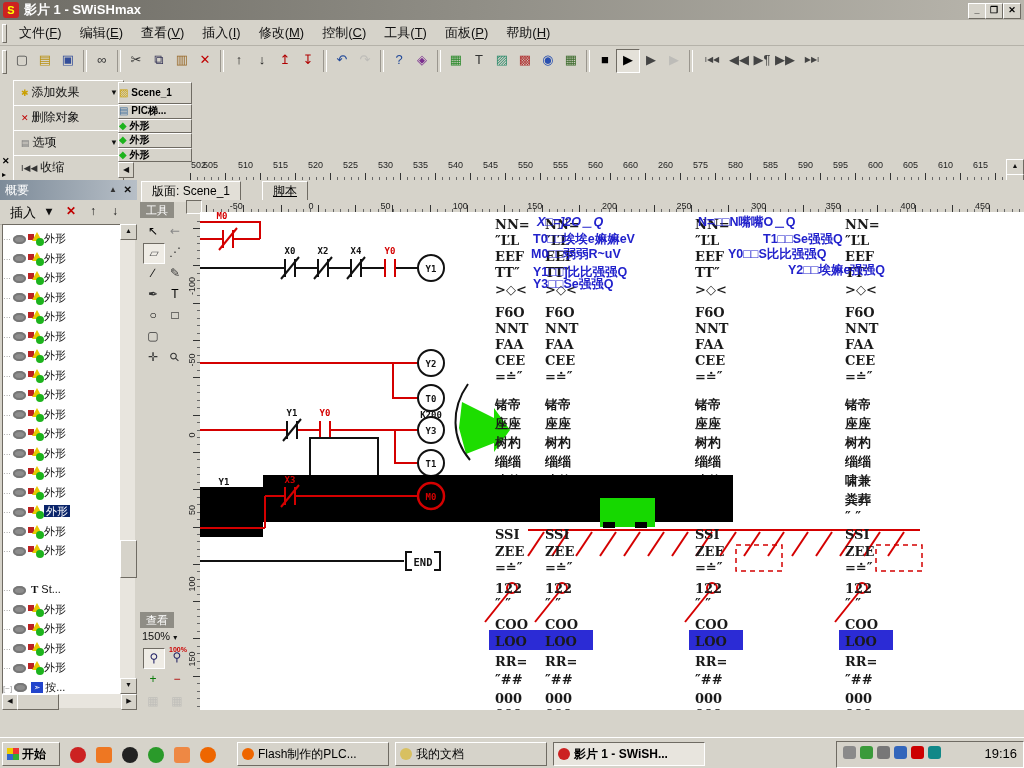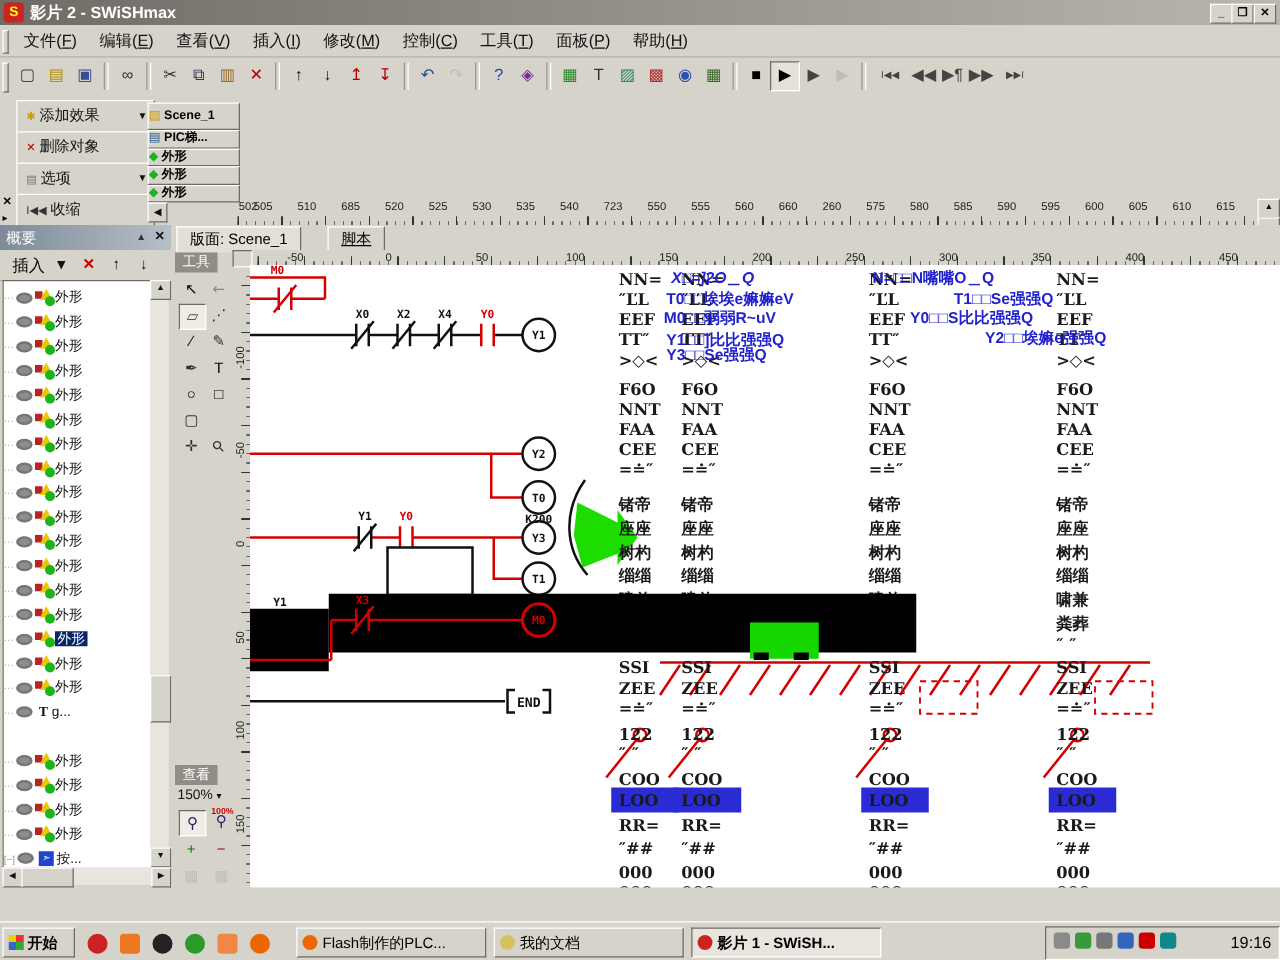--- a/index.html
+++ b/index.html
@@ -86,21 +86,21 @@
   .qlicon,.trayicon{top:9px;width:16px;height:16px;border-radius:3px;}
   .flag{display:inline-block;width:12px;height:12px;vertical-align:-2px;margin-right:3px;
     background:conic-gradient(#e33 0 25%,#3a3 0 50%,#36c 0 75%,#ec0 0);}
   svg text{font-family:"DejaVu Sans Mono","Liberation Mono",monospace;font-weight:bold;}
 </style>
 </head>
 <body>
 
 <div class="abs titlebar">
   <span class="abs titleicon">S</span>
-  <span class="abs" style="left:24px">影片 2 - SWiSHmax</span>
+  <span class="abs" style="left:24px">影片 1 - SWiSHmax</span>
   <span class="abs wbtn raised" style="right:38px">_</span>
   <span class="abs wbtn raised" style="right:21px">❐</span>
   <span class="abs wbtn raised" style="right:3px">✕</span>
 </div>
 
 <div class="abs menubar">
   <span class="abs grip" style="left:2px"></span>
   <span id="menu-items" class="abs" style="left:10px;top:0"><span class="menu-item">文件(<u>F</u>)</span><span class="menu-item">编辑(<u>E</u>)</span><span class="menu-item">查看(<u>V</u>)</span><span class="menu-item">插入(<u>I</u>)</span><span class="menu-item">修改(<u>M</u>)</span><span class="menu-item">控制(<u>C</u>)</span><span class="menu-item">工具(<u>T</u>)</span><span class="menu-item">面板(<u>P</u>)</span><span class="menu-item">帮助(<u>H</u>)</span></span>
 </div>
 
@@ -150,27 +150,27 @@
 <div class="abs" id="timeline" style="left:0;top:77px;width:1024px;height:103px;border-bottom:1px solid #8a877f;">
   <div class="abs tl-strip">
     <span class="abs" style="left:2px;top:2px;font-size:9px;font-weight:bold">✕</span>
     <span class="abs" style="left:2px;top:16px;font-size:8px">▸</span>
     <span class="abs vtext" style="left:0;top:38px">时间轴</span>
   </div>
   <div class="abs frame-ruler" id="frame-ruler">
       <span class="ruler-lbl" style="left: 1px;">502</span>
       <span class="ruler-lbl" style="left: 13px;">505</span>
       <span class="ruler-lbl" style="left: 48px;">510</span>
-      <span class="ruler-lbl" style="left: 83px;">685</span>
+      <span class="ruler-lbl" style="left: 83px;">515</span>
       <span class="ruler-lbl" style="left: 118px;">520</span>
       <span class="ruler-lbl" style="left: 153px;">525</span>
       <span class="ruler-lbl" style="left: 188px;">530</span>
       <span class="ruler-lbl" style="left: 223px;">535</span>
       <span class="ruler-lbl" style="left: 258px;">540</span>
-      <span class="ruler-lbl" style="left: 293px;">723</span>
+      <span class="ruler-lbl" style="left: 293px;">545</span>
       <span class="ruler-lbl" style="left: 328px;">550</span>
       <span class="ruler-lbl" style="left: 363px;">555</span>
       <span class="ruler-lbl" style="left: 398px;">560</span>
       <span class="ruler-lbl" style="left: 433px;">660</span>
       <span class="ruler-lbl" style="left: 468px;">260</span>
       <span class="ruler-lbl" style="left: 503px;">575</span>
       <span class="ruler-lbl" style="left: 538px;">580</span>
       <span class="ruler-lbl" style="left: 573px;">585</span>
       <span class="ruler-lbl" style="left: 608px;">590</span>
       <span class="ruler-lbl" style="left: 643px;">595</span>
@@ -227,21 +227,21 @@
     <div class="ol-item" style="top: 140.5px;"><span style="color:#999;font-size:8px">···</span><span class="eye"></span><span class="badge"><span class="sq"></span><span class="tri"></span><span class="ci"></span></span><span>外形</span></div>
     <div class="ol-item" style="top: 160px;"><span style="color:#999;font-size:8px">···</span><span class="eye"></span><span class="badge"><span class="sq"></span><span class="tri"></span><span class="ci"></span></span><span>外形</span></div>
     <div class="ol-item" style="top: 179.5px;"><span style="color:#999;font-size:8px">···</span><span class="eye"></span><span class="badge"><span class="sq"></span><span class="tri"></span><span class="ci"></span></span><span>外形</span></div>
     <div class="ol-item" style="top: 199px;"><span style="color:#999;font-size:8px">···</span><span class="eye"></span><span class="badge"><span class="sq"></span><span class="tri"></span><span class="ci"></span></span><span>外形</span></div>
     <div class="ol-item" style="top: 218.5px;"><span style="color:#999;font-size:8px">···</span><span class="eye"></span><span class="badge"><span class="sq"></span><span class="tri"></span><span class="ci"></span></span><span>外形</span></div>
     <div class="ol-item" style="top: 238px;"><span style="color:#999;font-size:8px">···</span><span class="eye"></span><span class="badge"><span class="sq"></span><span class="tri"></span><span class="ci"></span></span><span>外形</span></div>
     <div class="ol-item" style="top: 257.5px;"><span style="color:#999;font-size:8px">···</span><span class="eye"></span><span class="badge"><span class="sq"></span><span class="tri"></span><span class="ci"></span></span><span>外形</span></div>
     <div class="ol-item" style="top: 277px;"><span style="color:#999;font-size:8px">···</span><span class="eye"></span><span class="badge"><span class="sq"></span><span class="tri"></span><span class="ci"></span></span><span style="background:#0a246a;color:#fff;padding:0 2px">外形</span></div>
     <div class="ol-item" style="top: 296.5px;"><span style="color:#999;font-size:8px">···</span><span class="eye"></span><span class="badge"><span class="sq"></span><span class="tri"></span><span class="ci"></span></span><span>外形</span></div>
     <div class="ol-item" style="top: 316px;"><span style="color:#999;font-size:8px">···</span><span class="eye"></span><span class="badge"><span class="sq"></span><span class="tri"></span><span class="ci"></span></span><span>外形</span></div>
-    <div class="ol-item" style="top: 335.5px;"><span style="color:#999;font-size:8px">···</span><span class="eye"></span><b style="font-family:'Liberation Serif',serif;margin:0 3px">T</b><span>g...</span></div>
+    <div class="ol-item" style="top: 355px;"><span style="color:#999;font-size:8px">···</span><span class="eye"></span><b style="font-family:'Liberation Serif',serif;margin:0 3px">T</b><span>St...</span></div>
     <div class="ol-item" style="top: 374.5px;"><span style="color:#999;font-size:8px">···</span><span class="eye"></span><span class="badge"><span class="sq"></span><span class="tri"></span><span class="ci"></span></span><span>外形</span></div>
     <div class="ol-item" style="top: 394px;"><span style="color:#999;font-size:8px">···</span><span class="eye"></span><span class="badge"><span class="sq"></span><span class="tri"></span><span class="ci"></span></span><span>外形</span></div>
     <div class="ol-item" style="top: 413.5px;"><span style="color:#999;font-size:8px">···</span><span class="eye"></span><span class="badge"><span class="sq"></span><span class="tri"></span><span class="ci"></span></span><span>外形</span></div>
     <div class="ol-item" style="top: 433px;"><span style="color:#999;font-size:8px">···</span><span class="eye"></span><span class="badge"><span class="sq"></span><span class="tri"></span><span class="ci"></span></span><span>外形</span></div>
     <div class="ol-item" style="top: 452.5px;"><span style="color:#999;font-size:8px">[−]</span><span class="eye"></span><span style="display:inline-block;width:12px;height:12px;background:#2244cc;color:#fff;font-size:8px;text-align:center;line-height:12px;vertical-align:middle;margin:0 2px">➣</span><span>按...</span></div>
   </div>
 <div class="abs" id="outline-vscroll" style="left:120px;top:224px;width:15px;height:468px;background:#e8e5de;">
     <div class="abs raised sarrow" style="left: 0px; top: 0px; width: 15px; height: 14px;">▲</div>
     <div class="abs scroll-thumb" style="left: 0px; top: 316px; width: 15px; height: 36px;"></div>
     <div class="abs raised sarrow" style="left: 0px; top: 454px; width: 15px; height: 14px;">▼</div>

